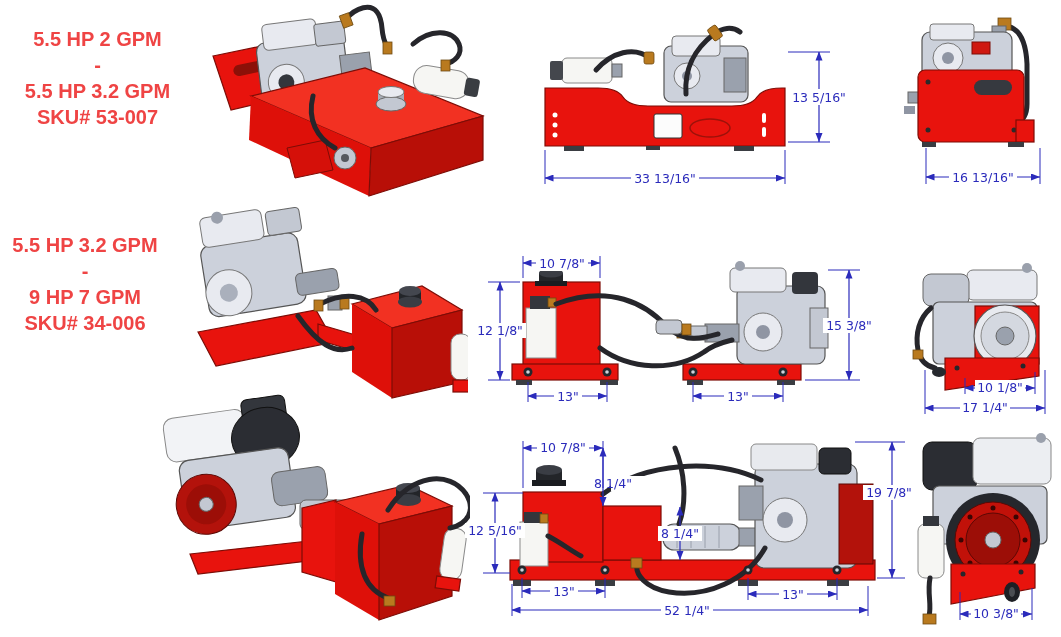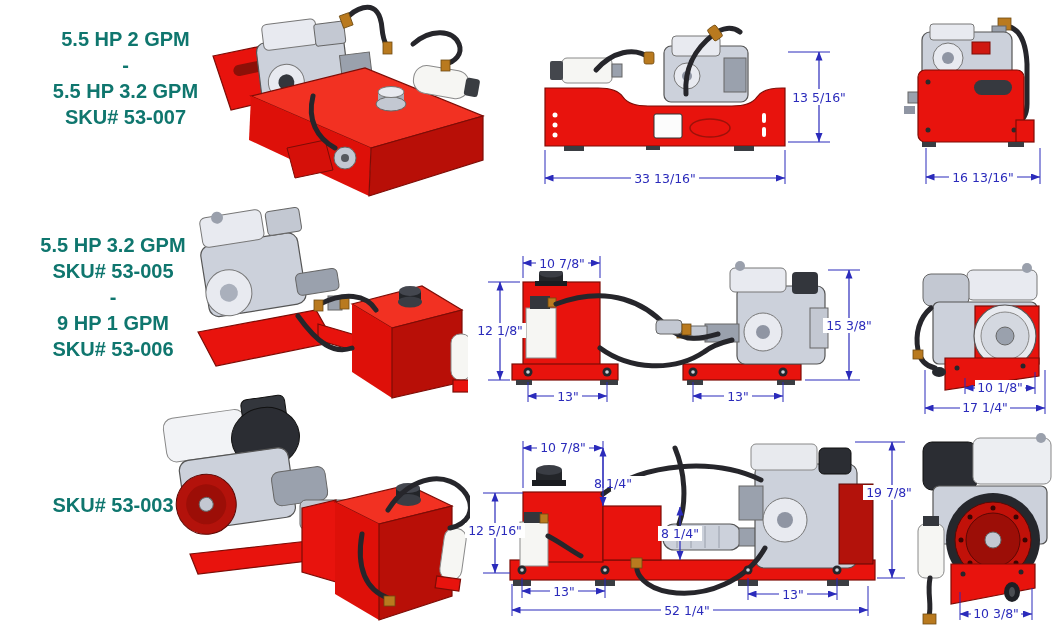--- a/index.html
+++ b/index.html
@@ -1,20 +1,20 @@
 <!DOCTYPE html>
 <html><head>
 <meta charset="utf-8">
 <title>Hydraulic Power Units</title>
 <style>
   html,body{margin:0;padding:0;background:#fff;}
   .canvas{position:relative;width:1061px;height:637px;background:#ffffff;overflow:hidden;
           font-family:"Liberation Sans",sans-serif;}
-  .label-block{position:absolute;text-align:center;color:#0f766e;font-weight:bold;
-               font-size:20px;line-height:26px;padding-left:28px;}
+  .label-block{position:absolute;text-align:center;color:#ef4444;font-weight:bold;
+               font-size:20px;line-height:26px;}
   .view{position:absolute;}
   .view svg{display:block;}
   
   .red{fill:#e8130d;stroke:#7d0c06;stroke-width:1.2;}
   .redlt{fill:#f23122;stroke:#7d0c06;stroke-width:1.2;}
   .reddk{fill:#b80f07;stroke:#7d0c06;stroke-width:1.2;}
   .gray{fill:#ccd1db;stroke:#555;stroke-width:1.2;}
   .graylt{fill:#e8eaf0;stroke:#777;stroke-width:1;}
   .graymd{fill:#c3c8d2;stroke:#666;stroke-width:1;}
   .graydk{fill:#9aa1ad;stroke:#666;stroke-width:1;}
@@ -158,24 +158,23 @@
         <line class="ext" x1="152" y1="132" x2="152" y2="168"></line>
         <line class="dim" x1="38" y1="161" x2="152" y2="161" marker-start="url(#ar-s)" marker-end="url(#ar-e)"></line>
         <rect class="dimbg" x="61" y="153" width="68" height="16"></rect>
         <text class="dimtxt" x="95" y="166">16 13/16"</text>
       </g>
     </svg>
   </figure>
 
   <div class="label-block" style="left:0px;top:232px;width:170px;">
     <div>5.5 HP 3.2 GPM</div>
-    <div>SKU# 53-005</div>
     <div>-</div>
-    <div>9 HP 1 GPM</div>
-    <div>SKU# 53-006</div>
+    <div>9 HP 7 GPM</div>
+    <div>SKU# 34-006</div>
   </div>
 
   <figure class="view" style="left:168px;top:192px;margin:0;">
     <svg width="300" height="220" viewBox="0 0 300 220">
       <g>
         <polygon points="30,140 148,118 166,150 48,174" class="red"></polygon>
         <g transform="rotate(-9 90 80)">
           <rect x="36" y="46" width="98" height="72" rx="10" class="gray"></rect>
           <rect x="40" y="18" width="62" height="30" rx="6" class="graylt"></rect>
           <circle cx="58" cy="20" r="6" fill="#9aa0ac"></circle>
@@ -309,21 +308,20 @@
         <line class="ext" x1="20" y1="112" x2="20" y2="156"></line>
         <line class="ext" x1="140" y1="112" x2="140" y2="156"></line>
         <line class="dim" x1="20" y1="150" x2="140" y2="150" marker-start="url(#ar-s)" marker-end="url(#ar-e)"></line>
         <rect class="dimbg" x="55" y="142" width="50" height="15"></rect>
         <text class="dimtxt" x="80" y="154">17 1/4"</text>
       </g>
     </svg>
   </figure>
 
   <div class="label-block" style="left:0px;top:492px;width:170px;">
-    <div>SKU# 53-003</div>
   </div>
 
   <figure class="view" style="left:150px;top:382px;margin:0;">
     <svg width="320" height="255" viewBox="0 0 320 255">
       <g>
         <polygon points="40,172 260,148 268,166 48,192" class="red"></polygon>
         <g transform="rotate(-8 85 90)">
           <rect x="20" y="28" width="82" height="44" rx="10" fill="#f2f3f6" stroke="#888"></rect>
           <rect x="100" y="20" width="44" height="26" rx="6" fill="#33363c" stroke="#111"></rect>
           <ellipse cx="120" cy="60" rx="34" ry="30" class="blackpart"></ellipse>

